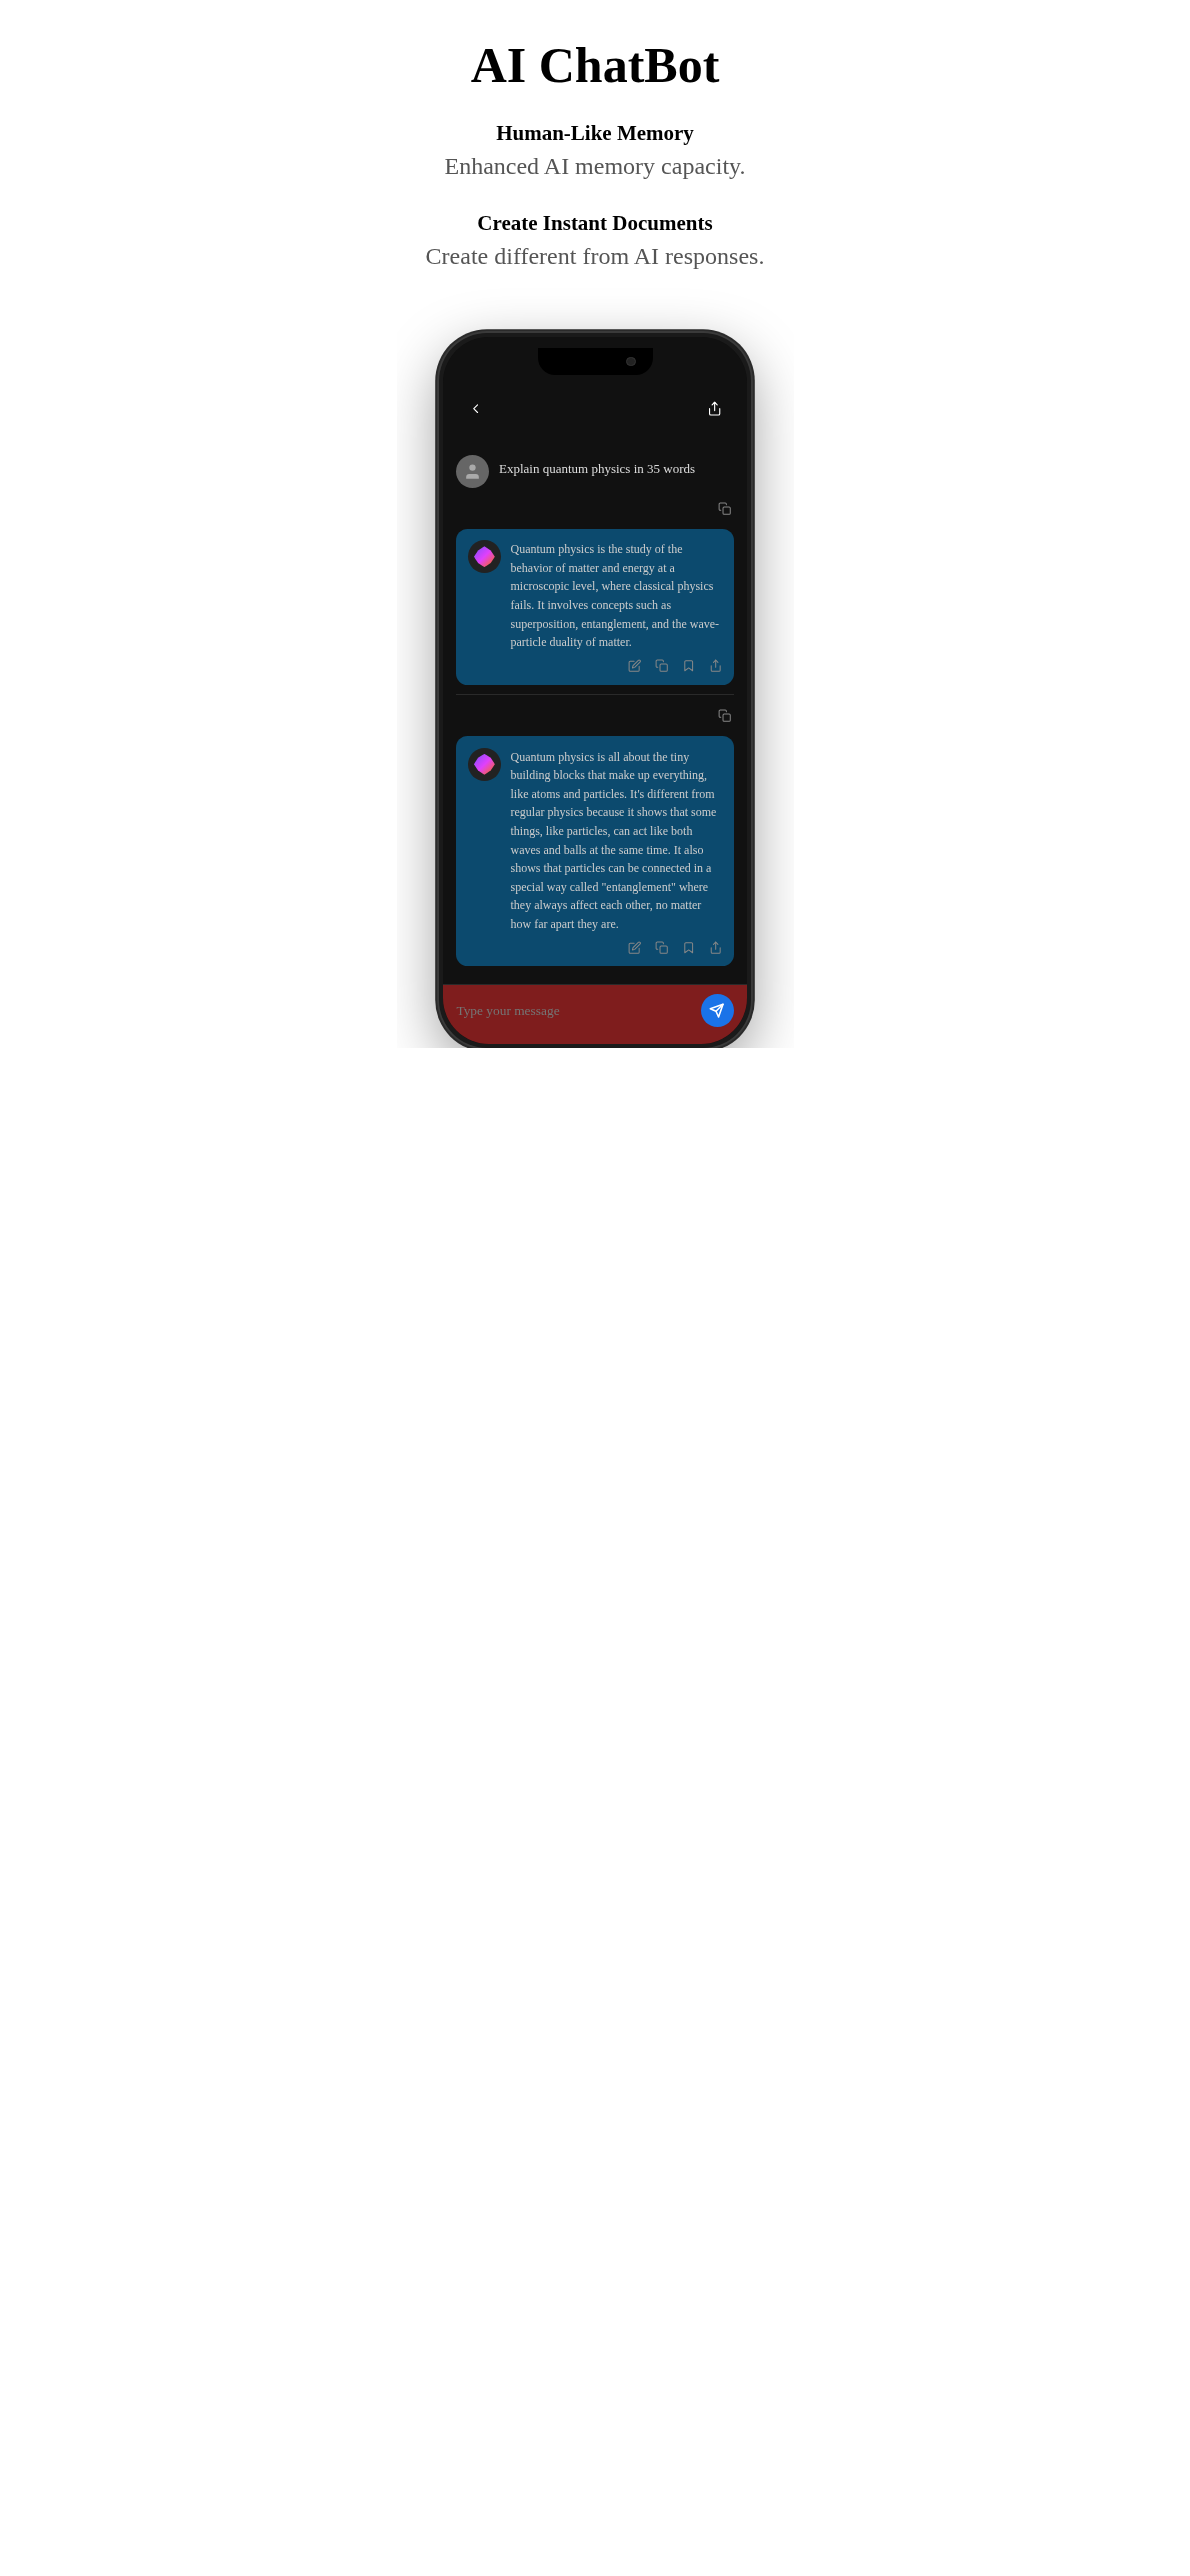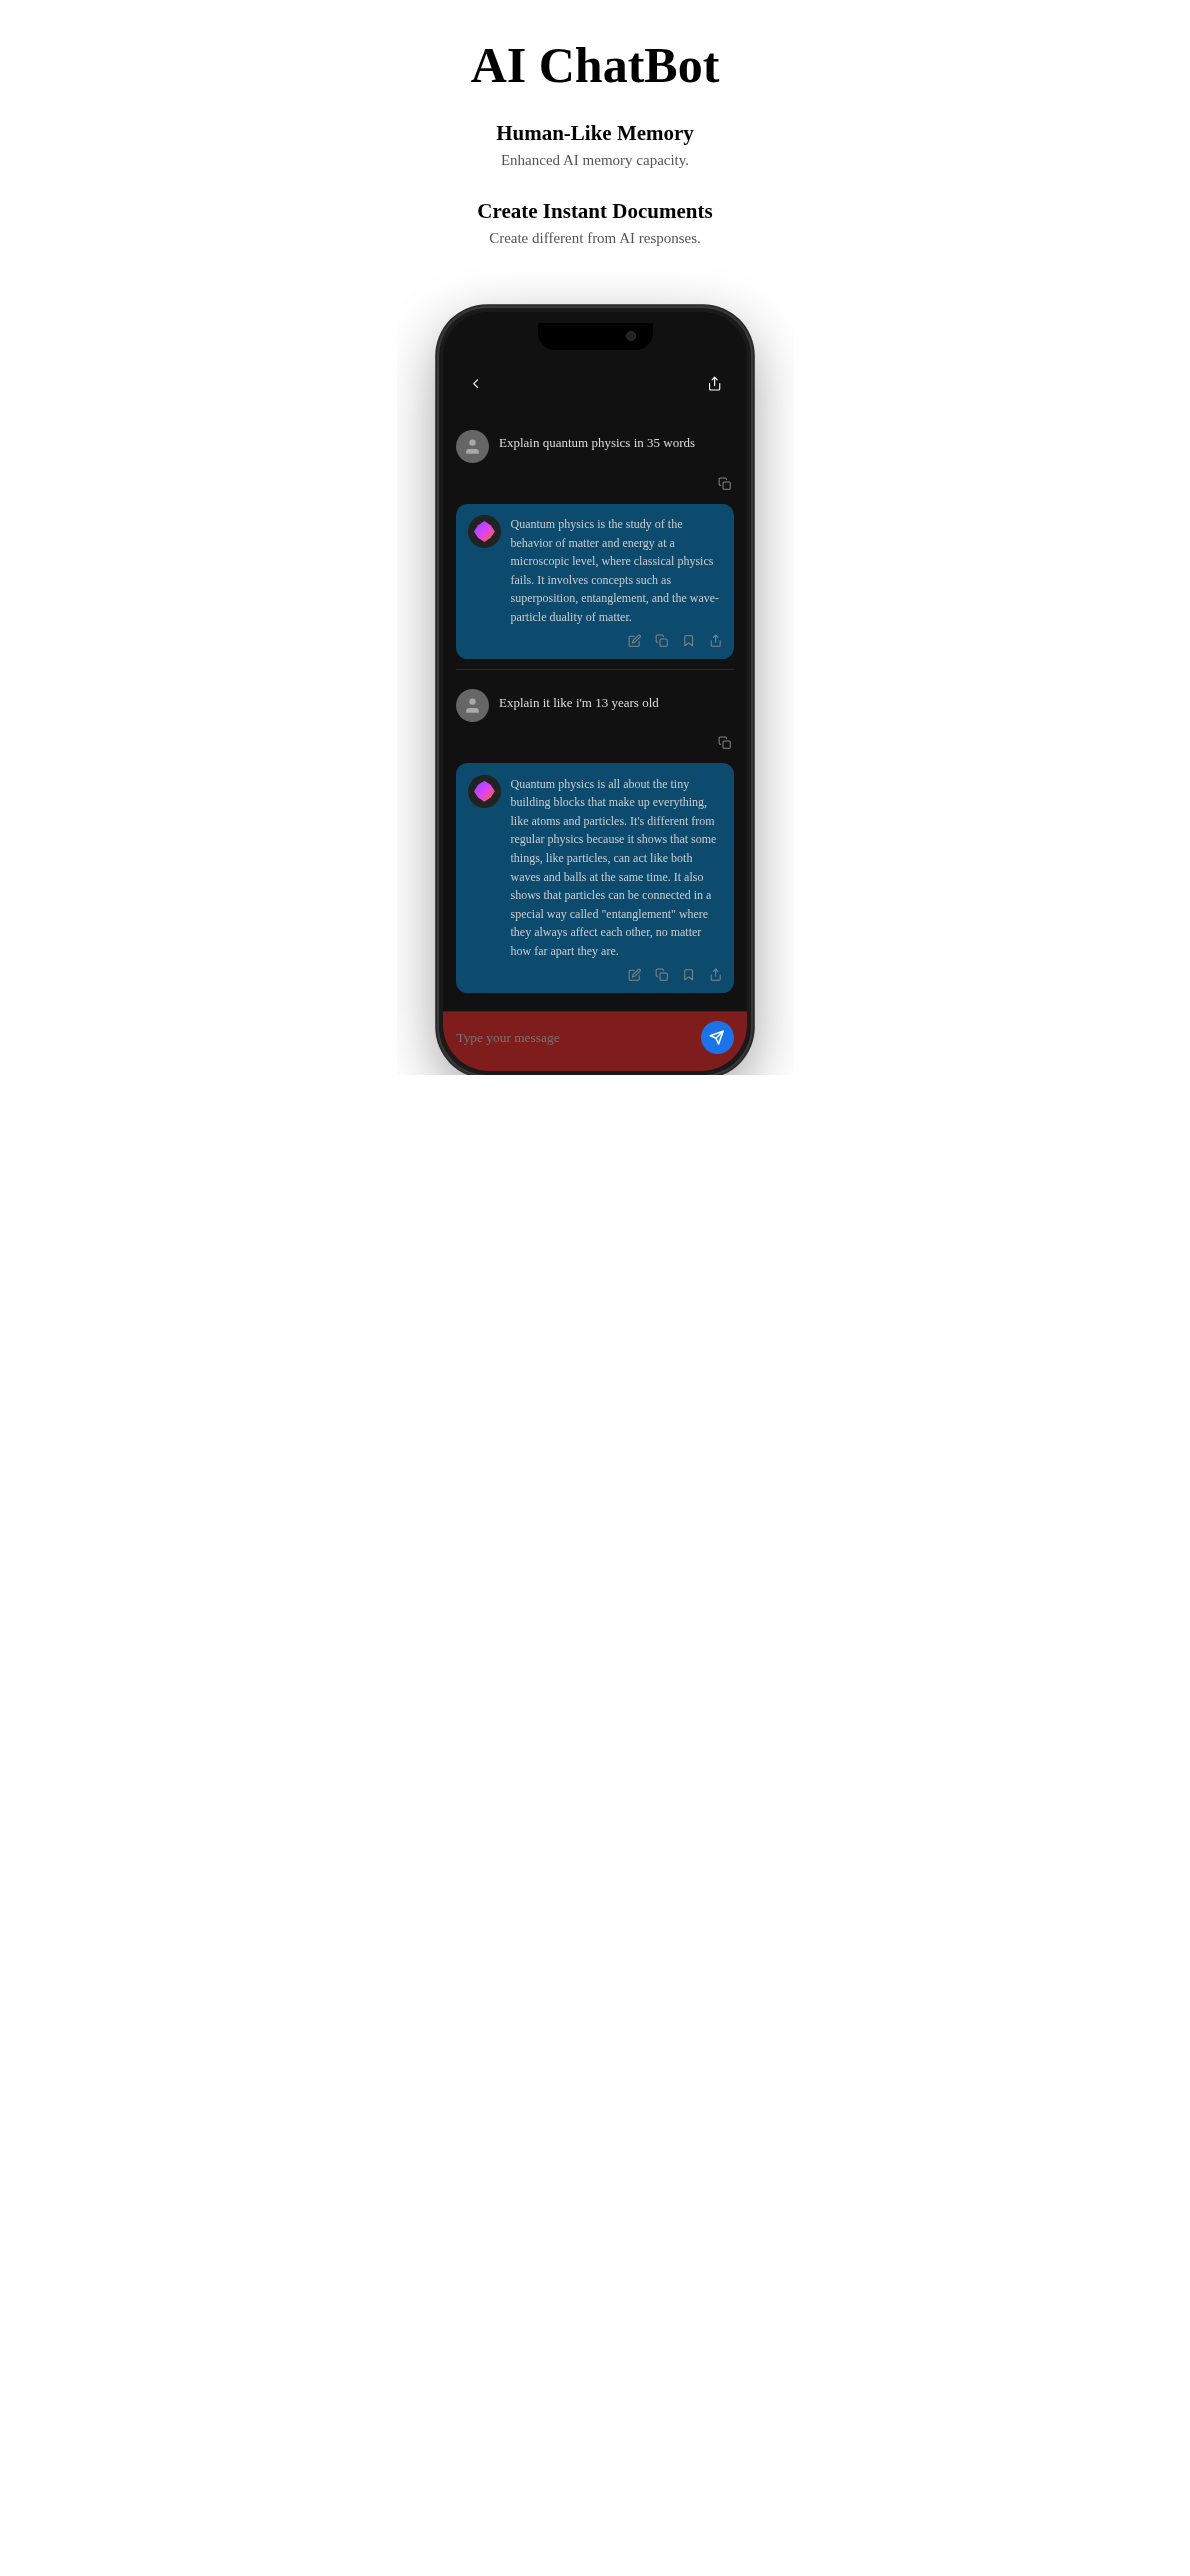--- a/index.html
+++ b/index.html
@@ -39,21 +39,21 @@
     }
 
     .feature-title {
       font-size: 21px;
       font-weight: 800;
       color: #000000;
       margin-bottom: 3.8px;
     }
 
     .feature-desc {
-      font-size: 15px;
+      font-size: 24px;
       font-weight: 400;
       color: #555555;
       line-height: 1.4;
     }
 
     
     .phone-container {
       display: flex;
       justify-content: center;
       padding-top: 9.6px;
@@ -424,29 +424,20 @@
                       <polyline points="16 6 12 2 8 6"></polyline>
                       <line x1="12" y1="2" x2="12" y2="15"></line>
                     </svg>
                   </span>
                 </div>
               </div>
             </div>
 
             <div class="msg-divider"></div>
 
-            <div class="msg-user-row">
-              <div class="user-avatar">
-                <svg class="user-avatar-icon" viewBox="0 0 24 24" fill="#aaa">
-                  <path d="M20 21v-2a4 4 0 0 0-4-4H8a4 4 0 0 0-4 4v2"></path>
-                  <circle cx="12" cy="7" r="4"></circle>
-                </svg>
-              </div>
-              <div class="msg-user-text">Explain it like i'm 13 years old</div>
-            </div>
             <div class="copy-icon-row">
               <span class="copy-icon-sm">
                 <svg class="icon-svg-sm" viewBox="0 0 24 24">
                   <rect x="9" y="9" width="13" height="13" rx="2" ry="2"></rect>
                   <path d="M5 15H4a2 2 0 0 1-2-2V4a2 2 0 0 1 2-2h9a2 2 0 0 1 2 2v1"></path>
                 </svg>
               </span>
             </div>
 
             <div class="msg-ai-row">

